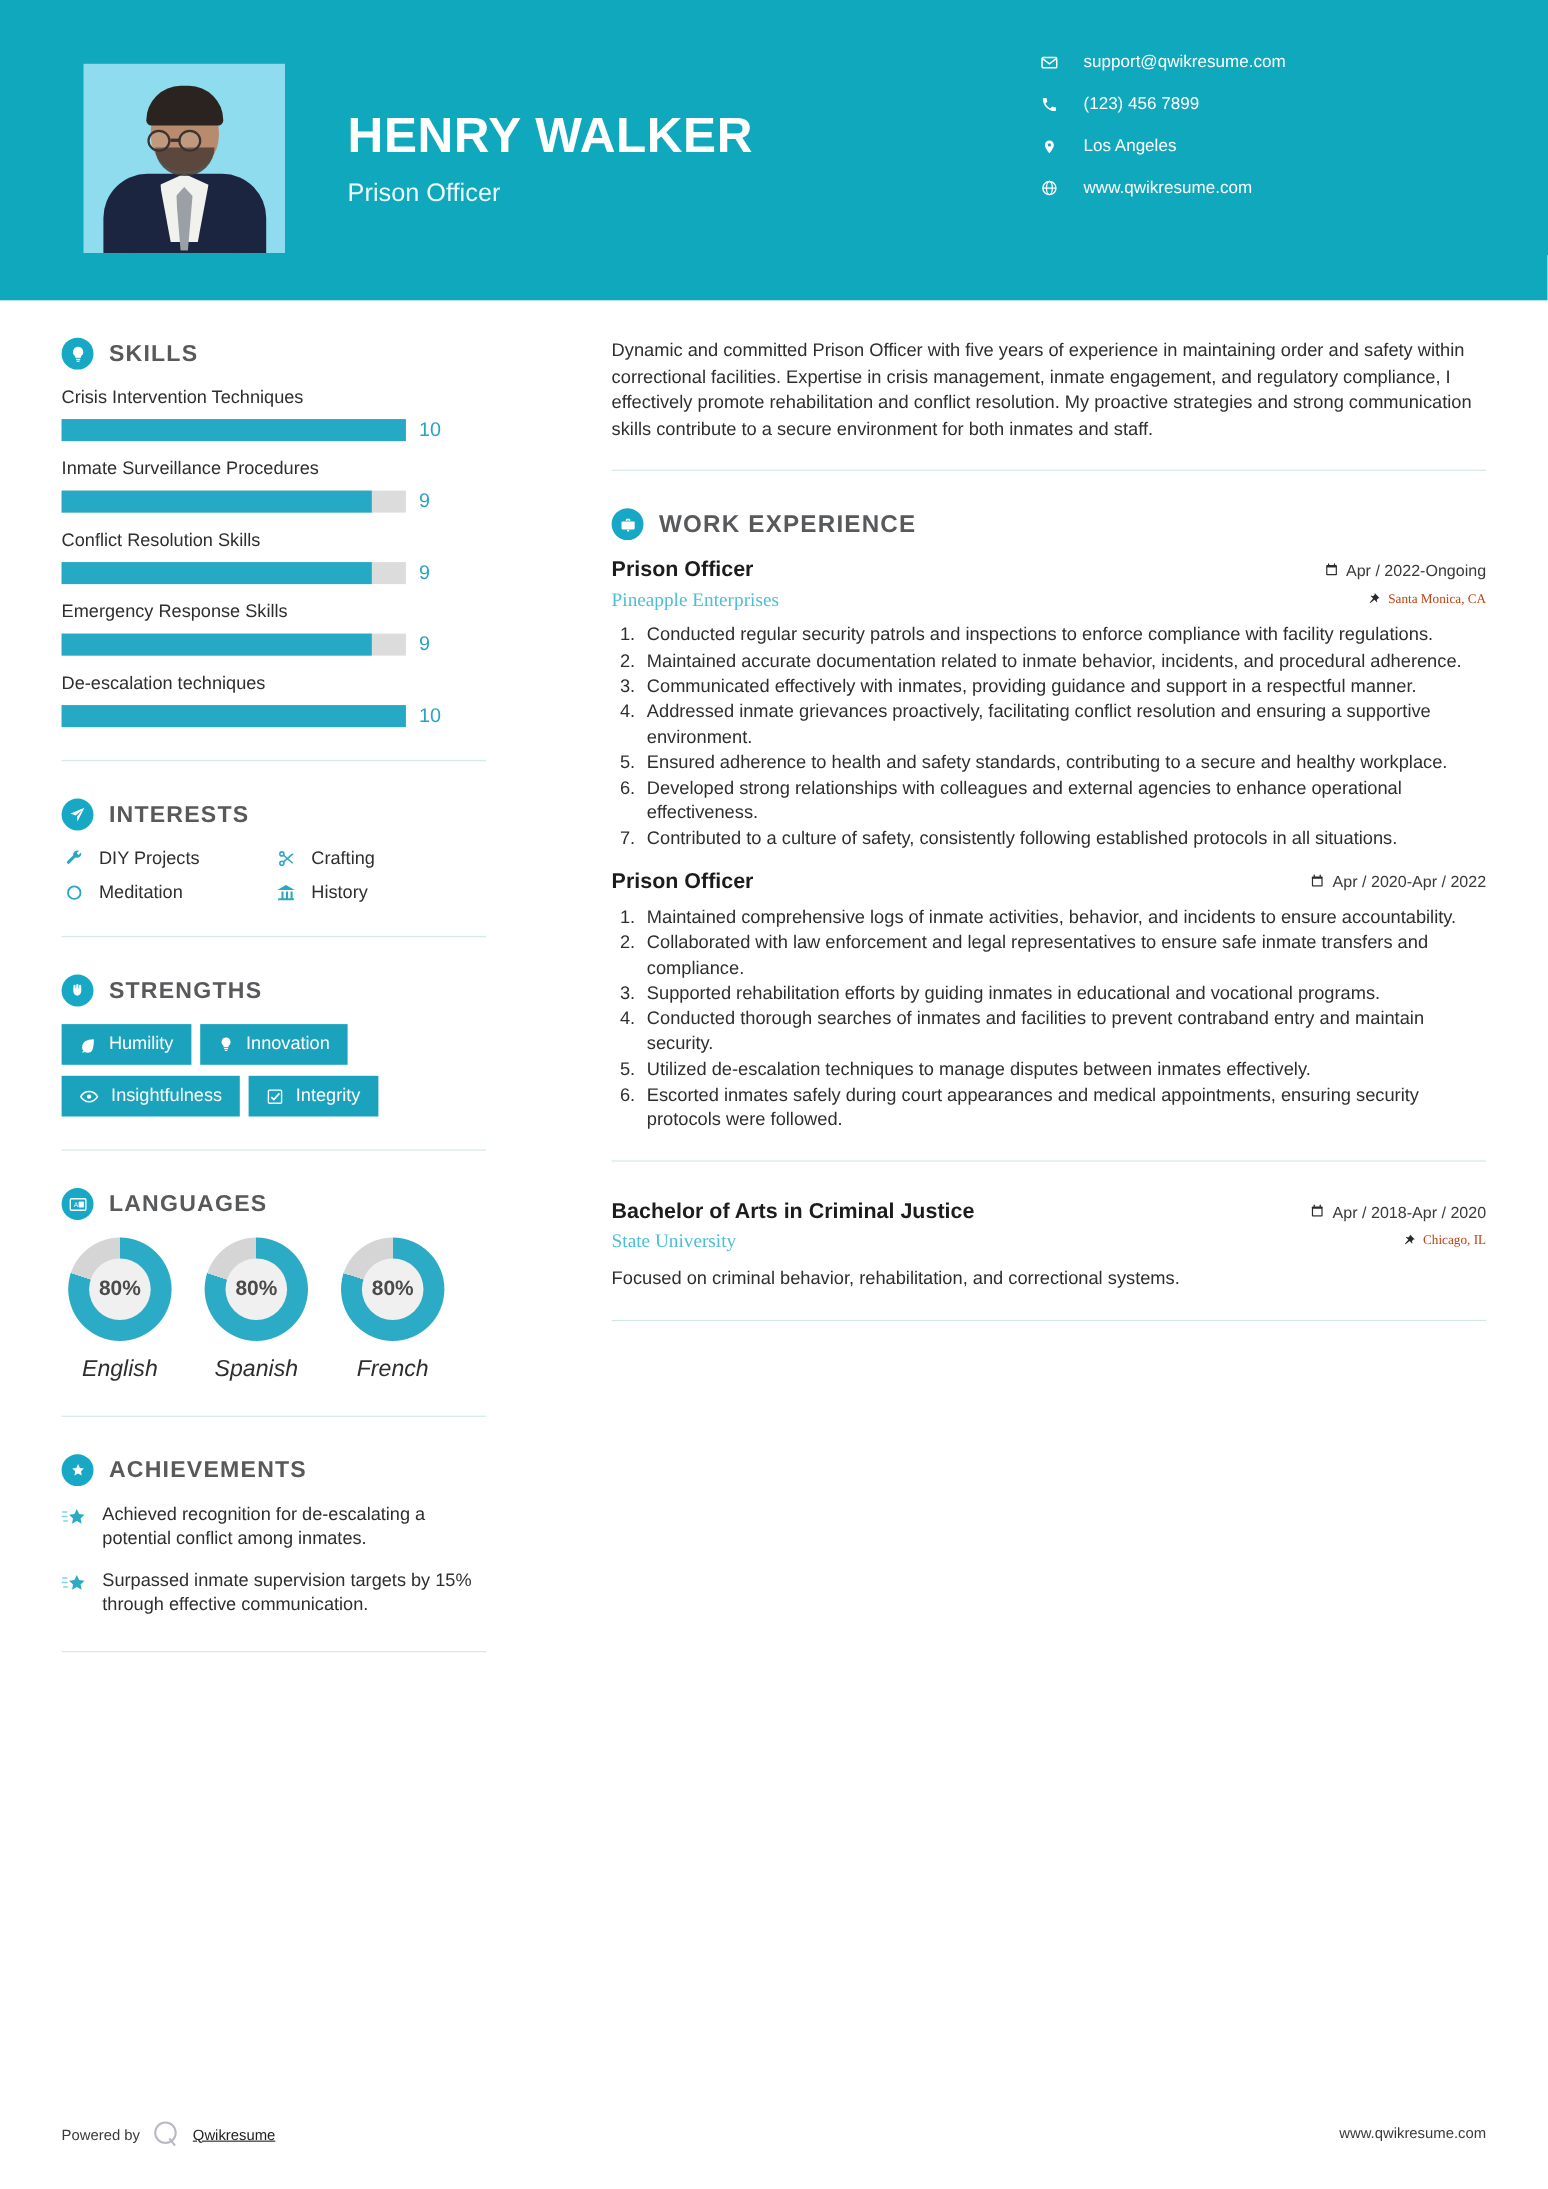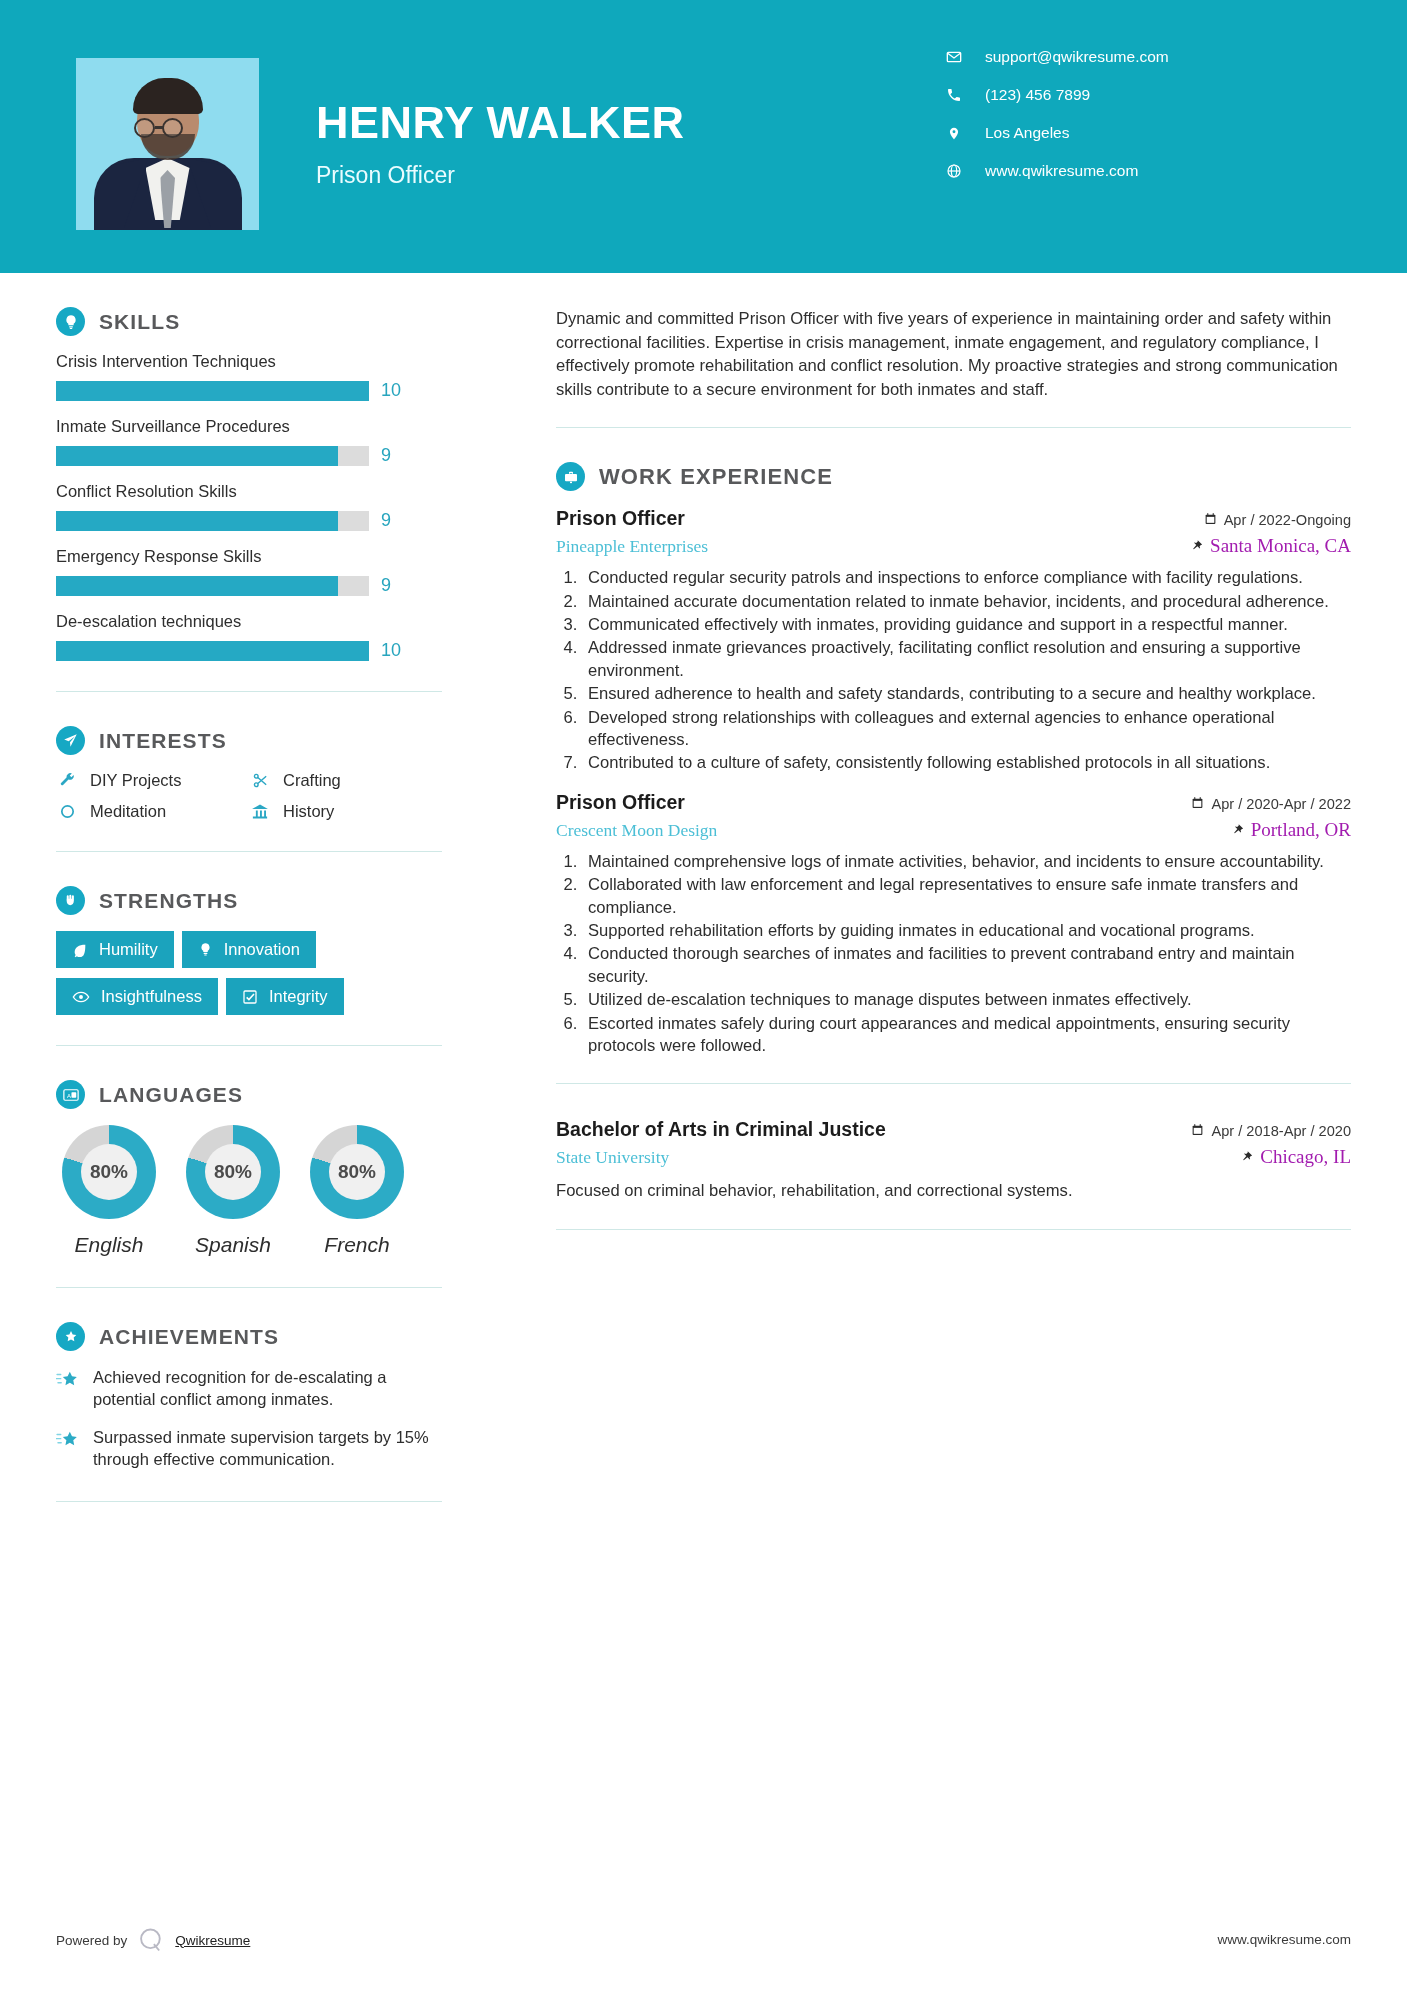--- a/index.html
+++ b/index.html
@@ -148,21 +148,21 @@
   
   .summary { font-size:16.6px; line-height:1.42; color:#2e2e2e; }
   .rule { height:1px; background:#cfe8e6; margin:26px 0 0; }
 
   .job { margin-top:16px; }
   .job-top { display:flex; justify-content:space-between; align-items:baseline; }
   .job-title { font-size:19.5px; font-weight:700; color:#1c1c1c; }
   .job-meta { font-size:14.6px; color:#3a3a3a; display:flex; align-items:center; gap:7px; white-space:nowrap; }
   .job-sub { display:flex; justify-content:space-between; align-items:baseline; margin-top:5px;font-family:Liberation Serif, serif; }
   .job-company { font-size:17.5px; color:#4cbfd6; }
-  .job-loc { font-size:19px; color:#a21caf; display:flex; align-items:flex-start; gap:7px; white-space:nowrap; }
+  .job-loc { font-size:12px; color:#c2410c; display:flex; align-items:flex-start; gap:7px; white-space:nowrap; }
 
   ol.bullets { margin:10px 0 0 26px; }
   ol.bullets li { font-size:16.6px; line-height:1.35; color:#2e2e2e; margin-bottom:1px; padding-left:6px; }
 
   .edu-desc { font-size:16.6px; line-height:1.4; color:#2e2e2e; margin-top:11px; }
 
   
   .footer { position:absolute; left:0; bottom:0; width:1407px; height:96px; }
   .footer-left {
     position:absolute; left:56px; top:32px; display:flex; align-items:center; gap:10px;
@@ -524,29 +524,20 @@
       <div class="job-meta">
         <span><svg width="13" height="13" viewBox="0 0 24 24" fill="#2b2b2b">
                   <rect x="3" y="5" width="18" height="17" rx="1.6"></rect>
                   <rect x="5" y="9" width="14" height="11" fill="#fff"></rect>
                   <rect x="6" y="2" width="2" height="4" rx="1"></rect>
                   <rect x="16" y="2" width="2" height="4" rx="1"></rect>
                 </svg></span>
               <span>Apr / 2020-Apr / 2022</span>
       </div>
     </div>
-    <div class="job-sub">
-      <div class="job-company">Crescent Moon Design</div>
-      <div class="job-loc">
-        <span><svg width="11" height="14" viewBox="0 0 24 24" fill="#2b2b2b">
-                  <path d="M13 2l-1.2 1.2 1 1L9 7.5 5.5 6.3l-1 1L9.4 12 3 19.5 2.8 21l1.7-.4L12 14.6l4.7 4.9 1-1-1.2-3.5 3.3-3.8 1 1L22 11z"></path>
-                </svg></span>
-              <span>Portland, OR</span>
-      </div>
-    </div>
     <ol class="bullets">
       <li>Maintained comprehensive logs of inmate activities, behavior, and incidents to ensure accountability.</li>
             <li>Collaborated with law enforcement and legal representatives to ensure safe inmate transfers and compliance.</li>
             <li>Supported rehabilitation efforts by guiding inmates in educational and vocational programs.</li>
             <li>Conducted thorough searches of inmates and facilities to prevent contraband entry and maintain security.</li>
             <li>Utilized de-escalation techniques to manage disputes between inmates effectively.</li>
             <li>Escorted inmates safely during court appearances and medical appointments, ensuring security protocols were followed.</li>
     </ol>
   </div>
       </div>

